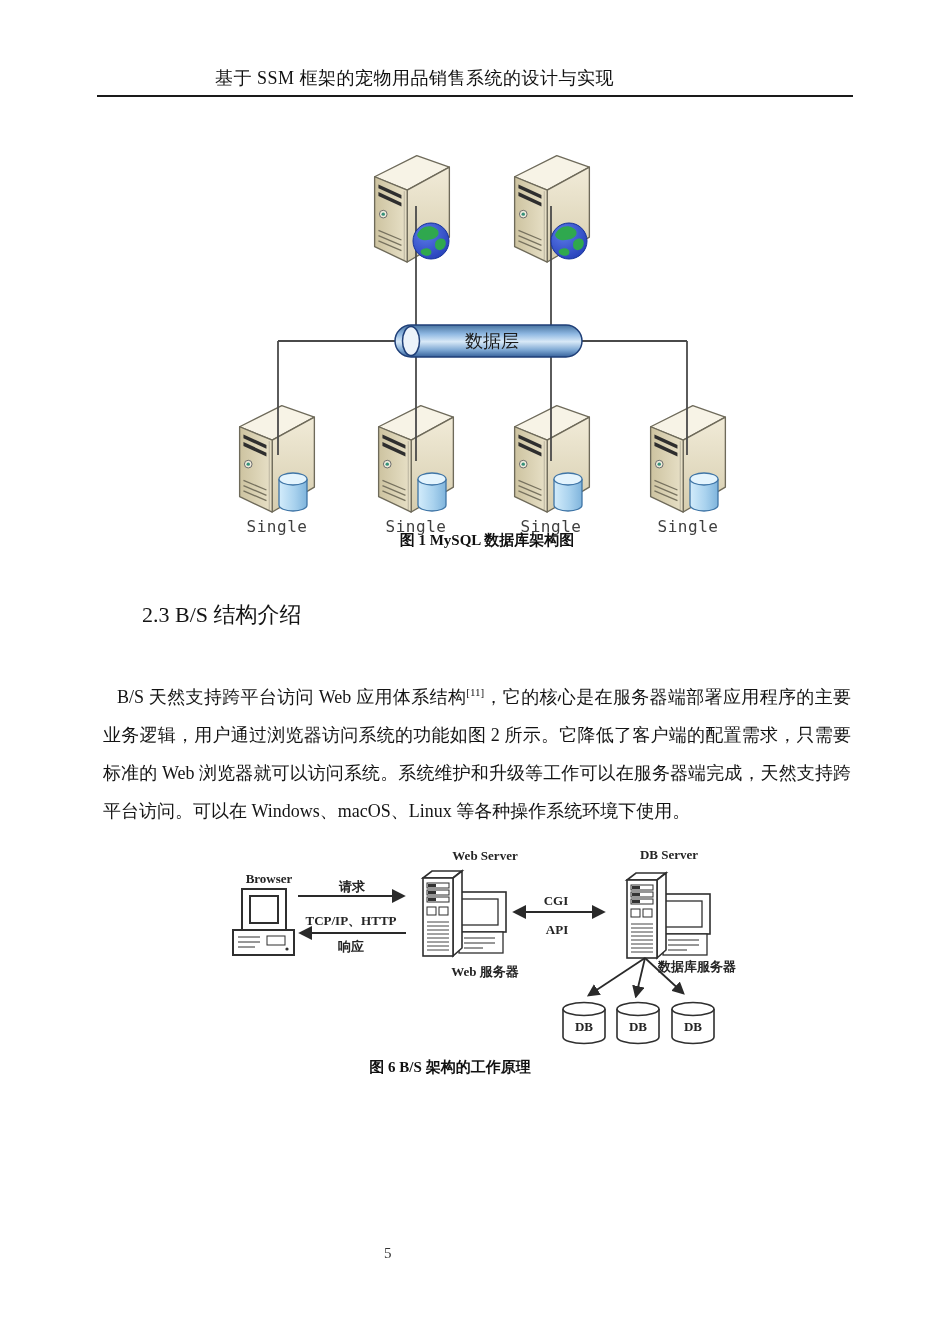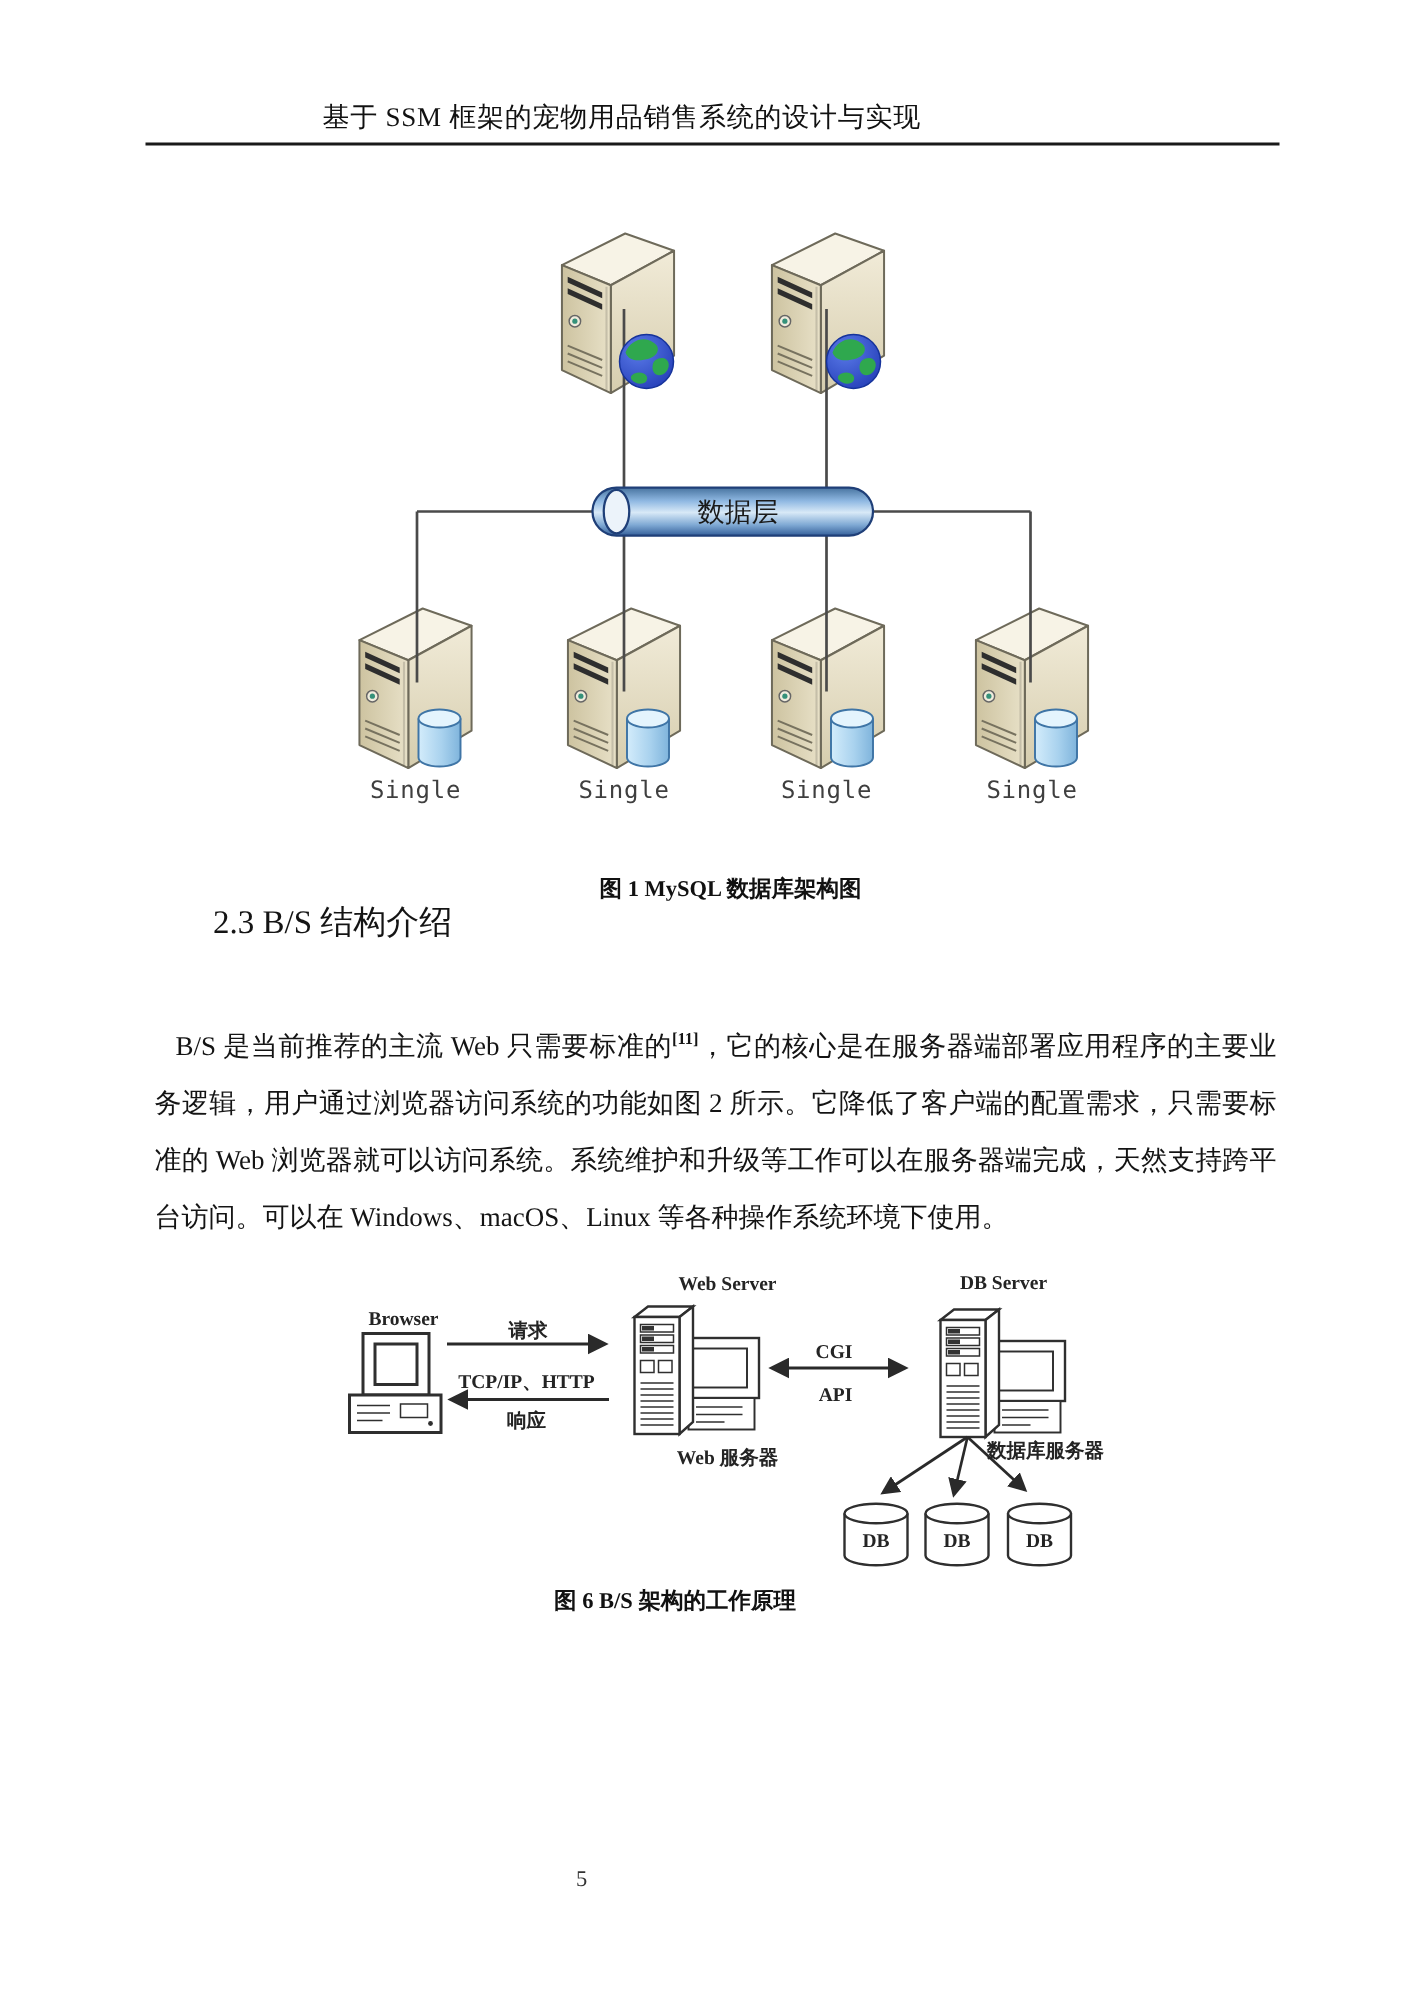--- a/index.html
+++ b/index.html
@@ -4,27 +4,27 @@
 <style>
   html,body{margin:0;padding:0;background:#ffffff;}
   .page{position:relative;width:950px;height:1344px;background:#ffffff;overflow:hidden;
         font-family:"Liberation Serif","DejaVu Serif",serif;color:#141414;}
   .header-title{position:absolute;top:66px;left:0;width:829px;text-align:center;
         font-size:18px;letter-spacing:.5px;color:#111;white-space:nowrap;}
   .header-rule{position:absolute;top:95px;left:97px;width:756px;height:2px;background:#1a1a1a;}
   .fig1{position:absolute;left:220px;top:140px;}
   .caption{position:absolute;transform:translateX(-50%);font-size:15px;font-weight:bold;
         color:#111;white-space:nowrap;}
-  #cap1{left:487px;top:583px;}
+  #cap1{left:487px;top:531px;}
   #cap2{left:450px;top:1058px;}
   .heading{position:absolute;left:108px;top:600px;font-size:22px;font-weight:500;
         color:#141414;white-space:nowrap;margin-left:34px;}
   .para{position:absolute;left:103px;top:660px;width:748px;font-size:18px;line-height:38px;
         text-align:justify;color:#141414;text-indent:14px;}
-  .para sup{font-size:11px;line-height:0;font-weight:bold;}
+  .para sup{font-size:11px;line-height:0;}
   .fig2{position:absolute;left:225px;top:845px;filter:blur(0.3px);}
   .pagenum{position:absolute;left:384px;top:1245px;font-size:15px;color:#333;}
 </style>
 </head>
 <body>
 
 <div class="page">
 
   <div class="header-title">基于 SSM 框架的宠物用品销售系统的设计与实现</div>
   <div class="header-rule"></div>
@@ -118,21 +118,21 @@
       <text x="196" y="392">Single</text>
       <text x="331" y="392">Single</text>
       <text x="468" y="392">Single</text>
     </g>
   </svg>
 
   <div class="caption" id="cap1">图 1 MySQL 数据库架构图</div>
 
   <div class="heading">2.3 B/S 结构介绍</div>
 
-  <p class="para"><span>B/S 是当前推荐的主流 Web 只需要标准的</span><sup>[11]</sup><span>，它的核心是在服务器端部署应用程序的主要业务逻辑，用户通过浏览器访问系统的功能如图 2 所示。它降低了客户端的配置需求，只需要标准的 Web 浏览器就可以访问系统。系统维护和升级等工作可以在服务器端完成，天然支持跨平台访问。可以在 Windows、macOS、Linux 等各种操作系统环境下使用。</span></p>
+  <p class="para"><span>B/S 天然支持跨平台访问 Web 应用体系结构</span><sup>[11]</sup><span>，它的核心是在服务器端部署应用程序的主要业务逻辑，用户通过浏览器访问系统的功能如图 2 所示。它降低了客户端的配置需求，只需要标准的 Web 浏览器就可以访问系统。系统维护和升级等工作可以在服务器端完成，天然支持跨平台访问。可以在 Windows、macOS、Linux 等各种操作系统环境下使用。</span></p>
 
   <svg class="fig2" width="520" height="210" viewBox="0 0 520 210" font-family="Liberation Serif, DejaVu Serif, serif">
     <defs>
       <marker id="arr" viewBox="0 0 10 10" refX="8" refY="5" markerWidth="7" markerHeight="7" orient="auto-start-reverse">
         <path d="M0,0 L10,5 L0,10 z" fill="#2a2a2a"></path>
       </marker>
       <g id="sym-srv" fill="#ffffff" stroke="#2f2f2f" stroke-width="1.6">
         <rect x="29" y="22" width="54" height="40"></rect>
         <rect x="37" y="29" width="38" height="26" stroke-width="1.3"></rect>
         <rect x="36" y="62" width="44" height="21" stroke-width="1.3"></rect>

